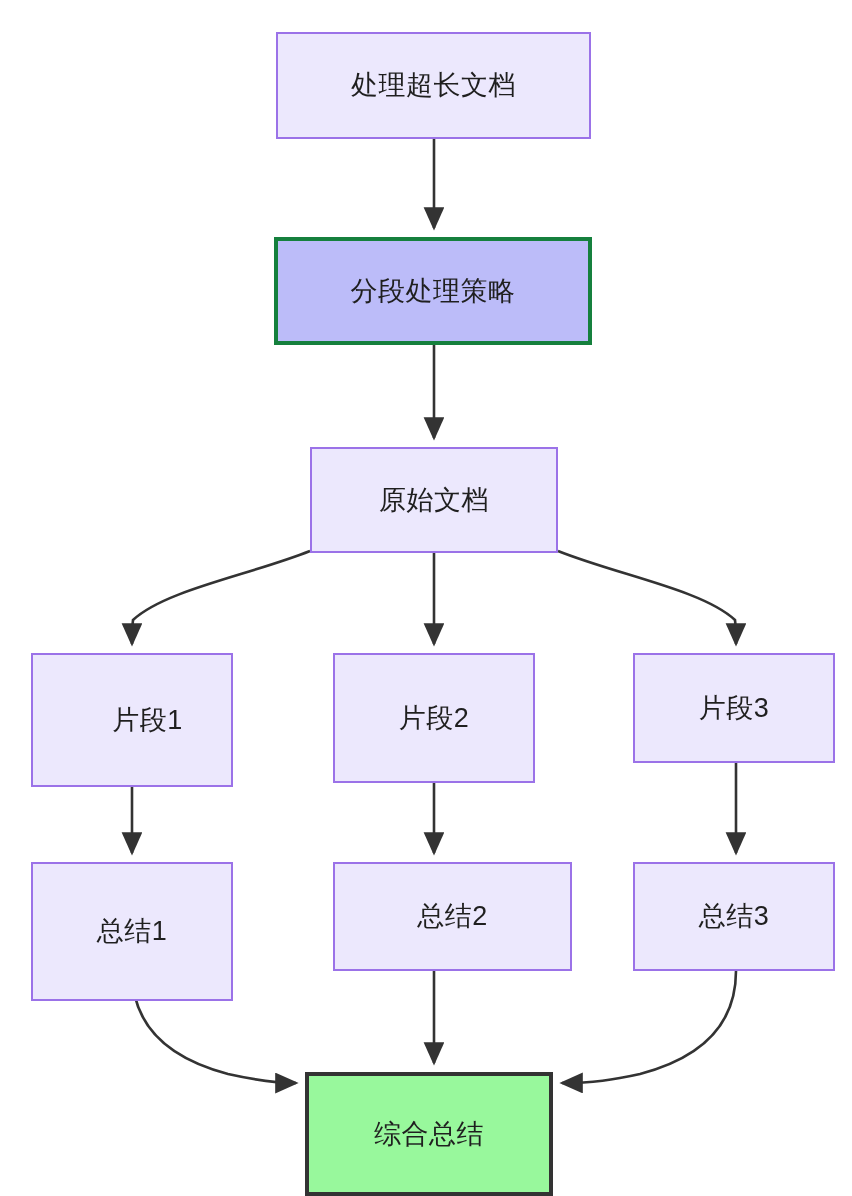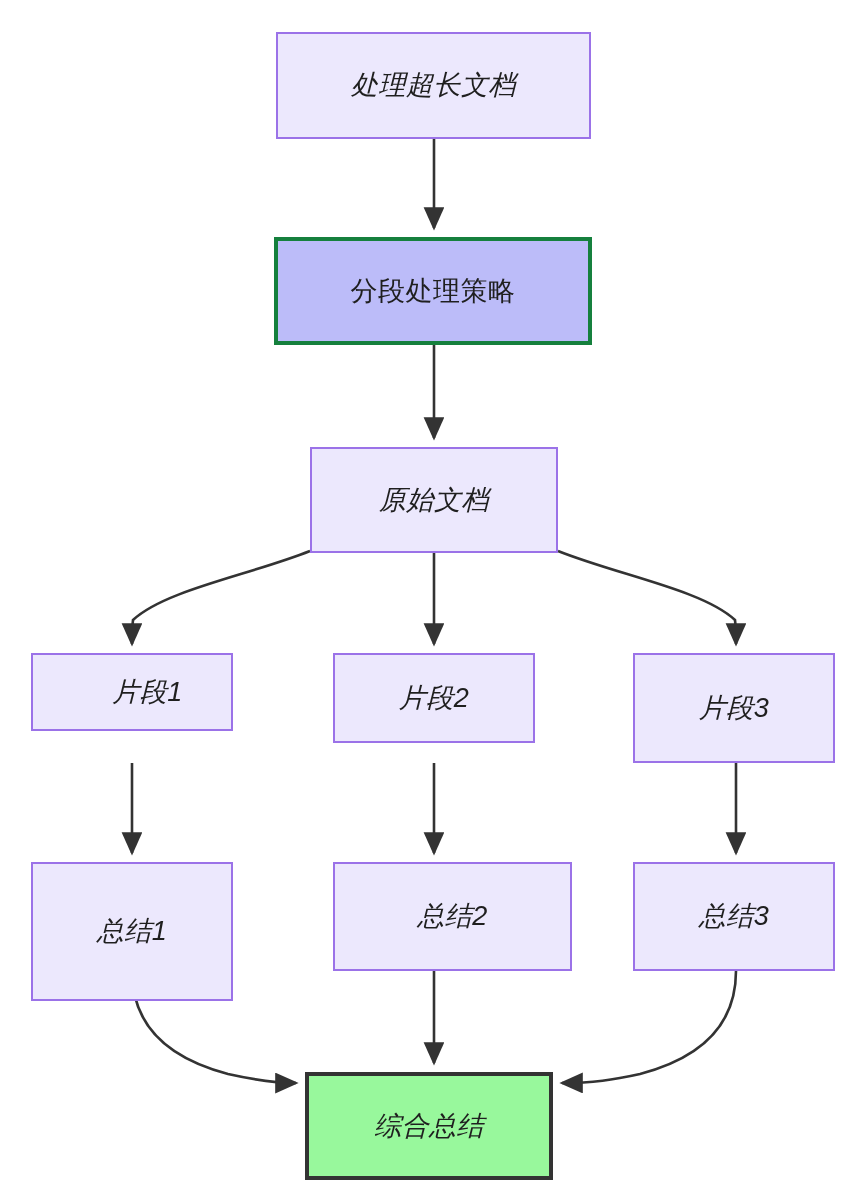--- a/index.html
+++ b/index.html
@@ -36,21 +36,20 @@
   .node-label {
     font-size: 27px;
     line-height: 1.2;
     color: #1f1f1f;
     letter-spacing: 0.5px;
     white-space: nowrap;
   }
   .node.plain {
     background: #ECE8FD;
     border: 2px solid #9B72E8;
-    font-style: italic;
   }
   .node.emphasis {
     background: #BCBCF9;
     border: 4px solid #15803d;
   }
   .node.terminal {
     background: #98F89C;
     border: 4px solid #333333;
   }
 </style>
@@ -83,36 +82,36 @@
   <div id="node-layer">
       <div class="node plain" style="left: 276px; top: 32px; width: 315px; height: 107px;">
         <span class="node-label">处理超长文档</span>
       </div>
       <div class="node emphasis" style="left: 274px; top: 237px; width: 318px; height: 108px;">
         <span class="node-label">分段处理策略</span>
       </div>
       <div class="node plain" style="left: 310px; top: 447px; width: 248px; height: 106px; text-align: center;">
         <span class="node-label">原始文档</span>
       </div>
-      <div class="node plain" style="left: 31px; top: 653px; width: 202px; height: 78px; padding-left: 31px;">
+      <div class="node plain" style="left: 31px; top: 653px; width: 202px; height: 134px; padding-left: 31px;">
         <span class="node-label">片段1</span>
       </div>
-      <div class="node plain" style="left: 333px; top: 653px; width: 202px; height: 90px; justify-content: center;">
+      <div class="node plain" style="left: 333px; top: 653px; width: 202px; height: 130px; justify-content: center;">
         <span class="node-label">片段2</span>
       </div>
       <div class="node plain" style="left: 633px; top: 653px; width: 202px; height: 110px;">
         <span class="node-label">片段3</span>
       </div>
       <div class="node plain" style="left: 31px; top: 862px; width: 202px; height: 139px;">
         <span class="node-label">总结1</span>
       </div>
       <div class="node plain" style="left: 333px; top: 862px; width: 239px; height: 109px;">
         <span class="node-label">总结2</span>
       </div>
       <div class="node plain" style="left: 633px; top: 862px; width: 202px; height: 109px;">
         <span class="node-label">总结3</span>
       </div>
-      <div class="node terminal" style="left: 305px; top: 1072px; width: 248px; height: 108px; font-style: italic;">
+      <div class="node terminal" style="left: 305px; top: 1072px; width: 248px; height: 124px;">
         <span class="node-label">综合总结</span>
       </div>
     </div>
 
 </div>
 
 </body></html>

